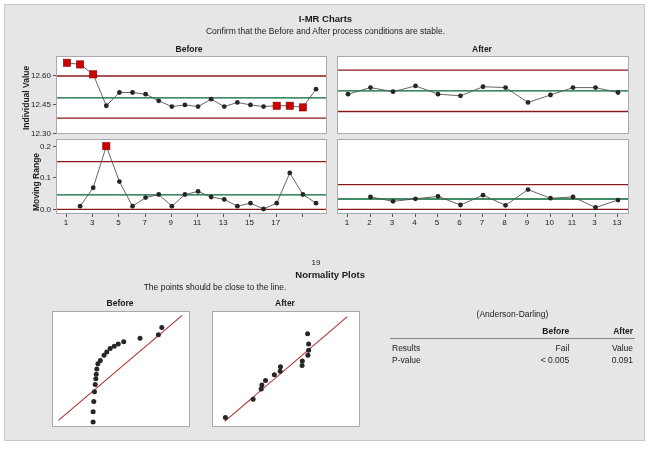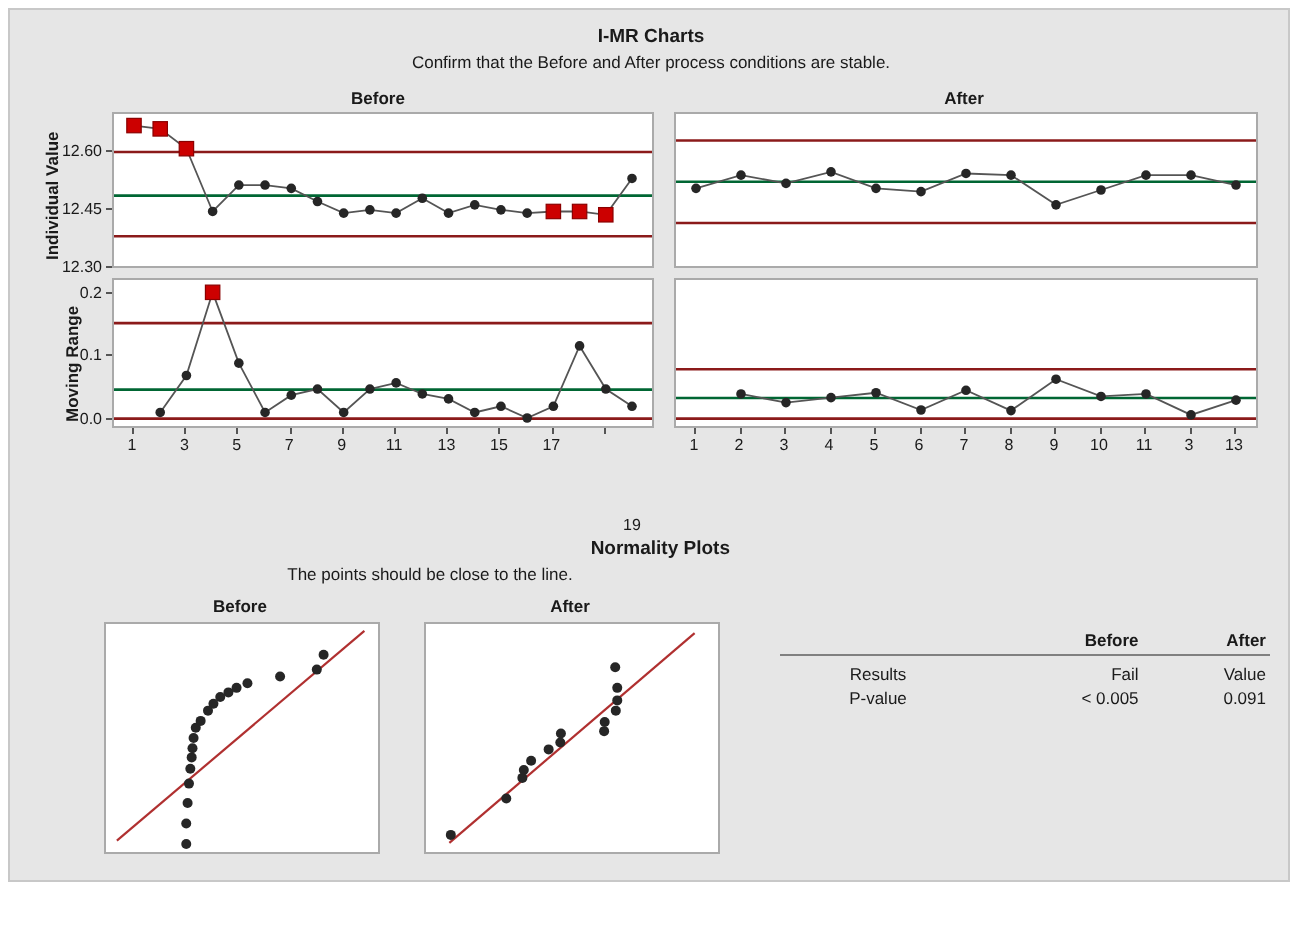--- a/index.html
+++ b/index.html
@@ -120,21 +120,21 @@
     font-weight: bold;
     text-align: right;
     padding: 0 2px 2px 2px;
     border-bottom: 1px solid #808080;
   }
   #normality-table th.blank { border-bottom: 1px solid #808080; }
   #normality-table td {
     text-align: right;
     padding: 1px 2px;
   }
-  #normality-table td.rowlabel { text-align: center; }
+  #normality-table td.rowlabel { text-align: left; }
   #normality-table tr.firstrow td { padding-top: 4px; }
   #normality-table col.c1 { width: 40%; }
   #normality-table col.c2 { width: 34%; }
   #normality-table col.c3 { width: 26%; }
 
   
   #figure-caption {
     position: absolute;
     left: 0; top: 449px;
     width: 649px;
@@ -370,20 +370,21 @@
           <circle cx="89.06" cy="53.58" r="2.5" fill="#262626"></circle>
           <circle cx="89.352" cy="49.02000000000001" r="2.5" fill="#262626"></circle>
           <circle cx="94.9" cy="43.32000000000001" r="2.5" fill="#262626"></circle>
           <circle cx="95.63000000000001" cy="38.19" r="2.5" fill="#262626"></circle>
           <circle cx="95.63000000000001" cy="31.92" r="2.5" fill="#262626"></circle>
           <circle cx="94.608" cy="21.659999999999997" r="2.5" fill="#262626"></circle>
         </svg>
       </div>
 
     <div id="normality-table">
+      <div class="nt-sub">(Anderson-Darling)</div>
       <table>
         <colgroup>
             <col class="c1">
             <col class="c2">
             <col class="c3">
           </colgroup>
         <thead>
           <tr>
             <th class="blank"></th>
             <th>Before</th>

